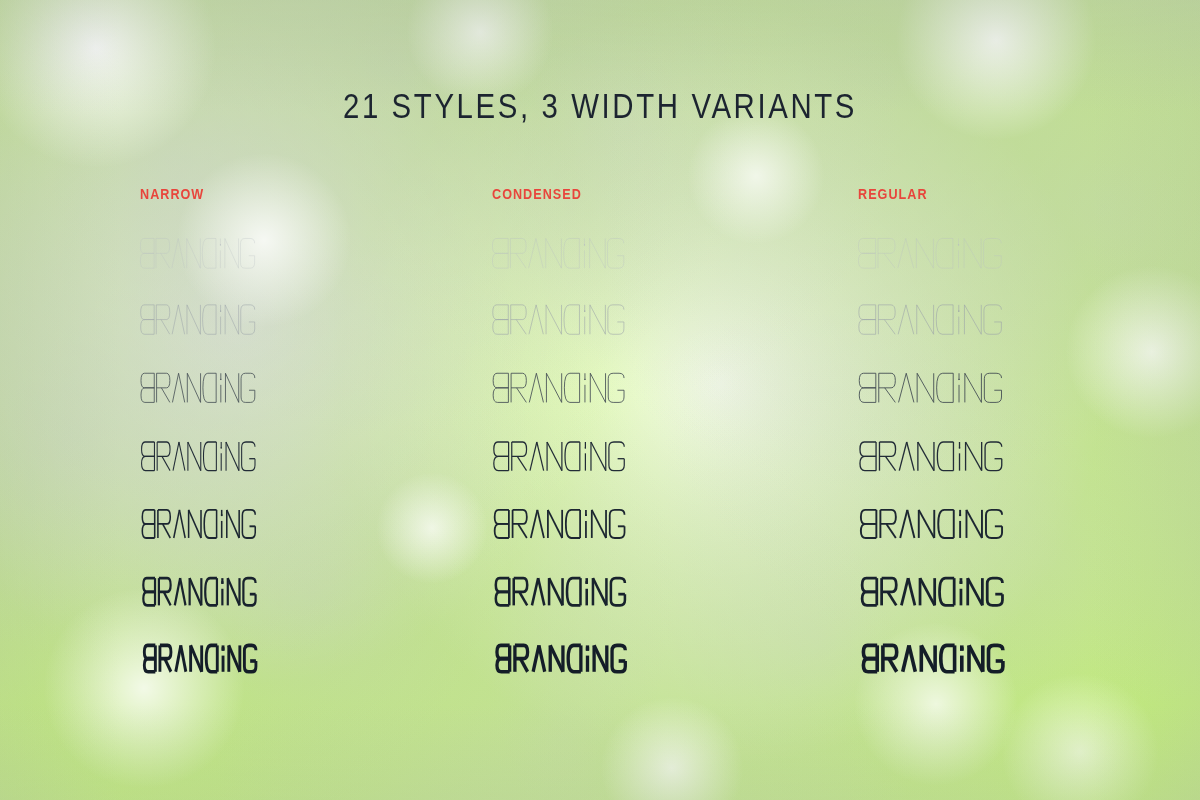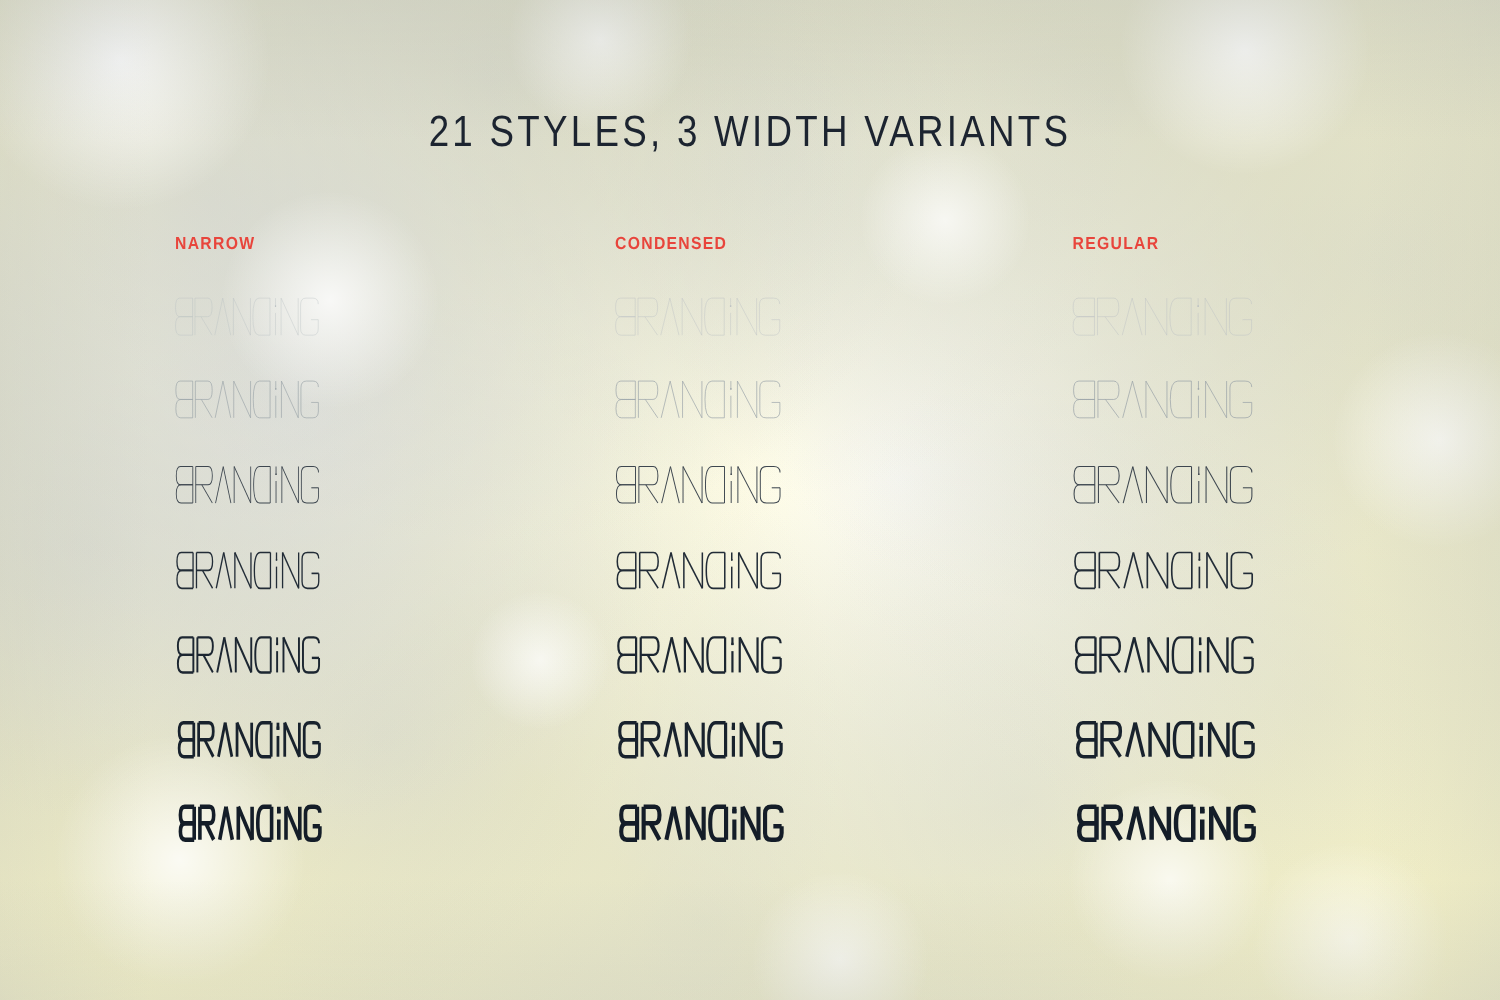--- a/index.html
+++ b/index.html
@@ -12,21 +12,21 @@
     overflow: hidden;
     font-family: "Liberation Sans", sans-serif;
     background: #f2f3f3;
   }
 
   
   #specimen {
     position: relative;
     width: 1200px;
     height: 800px;
-    background-color: #fef9c3;
+    background-color: #bef264;
     overflow: hidden;
   }
   .bg-layer {
     position: absolute;
     inset: 0;
     pointer-events: none;
   }
   .bg-blotches {
     background:
       radial-gradient(circle at 14% 20%, rgba(196,200,202,0.50) 0%, rgba(196,200,202,0) 42%),

